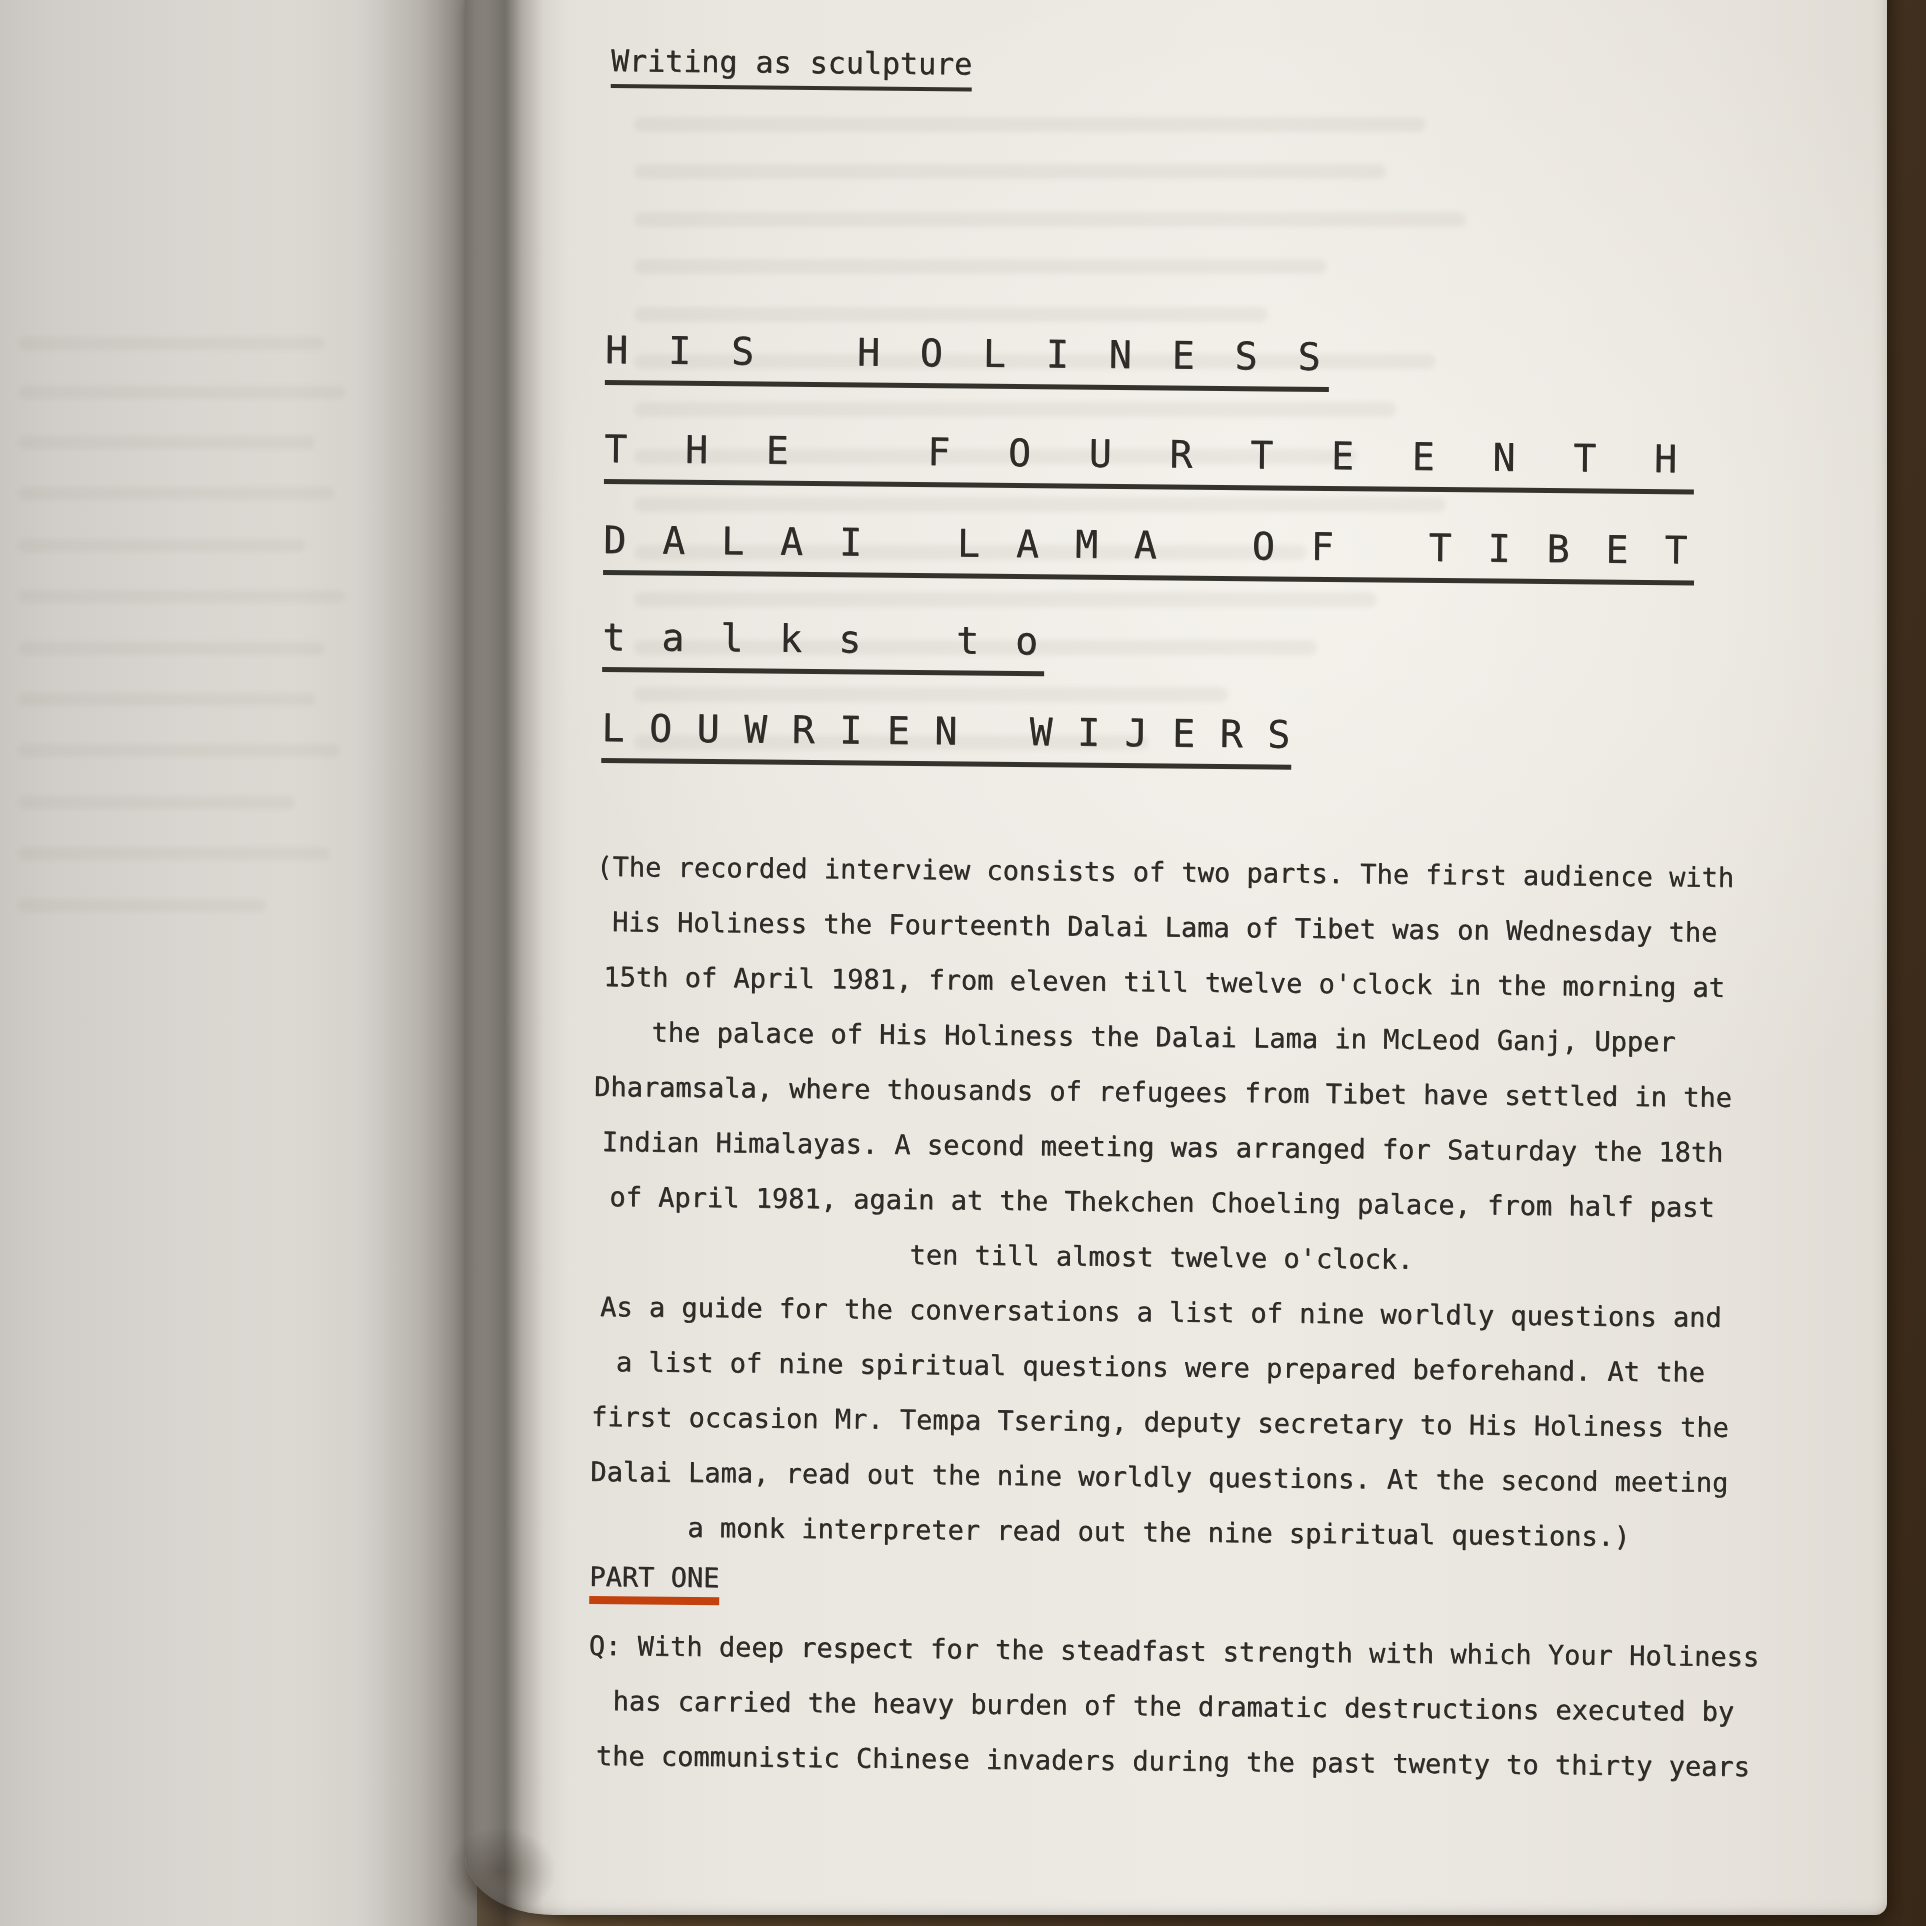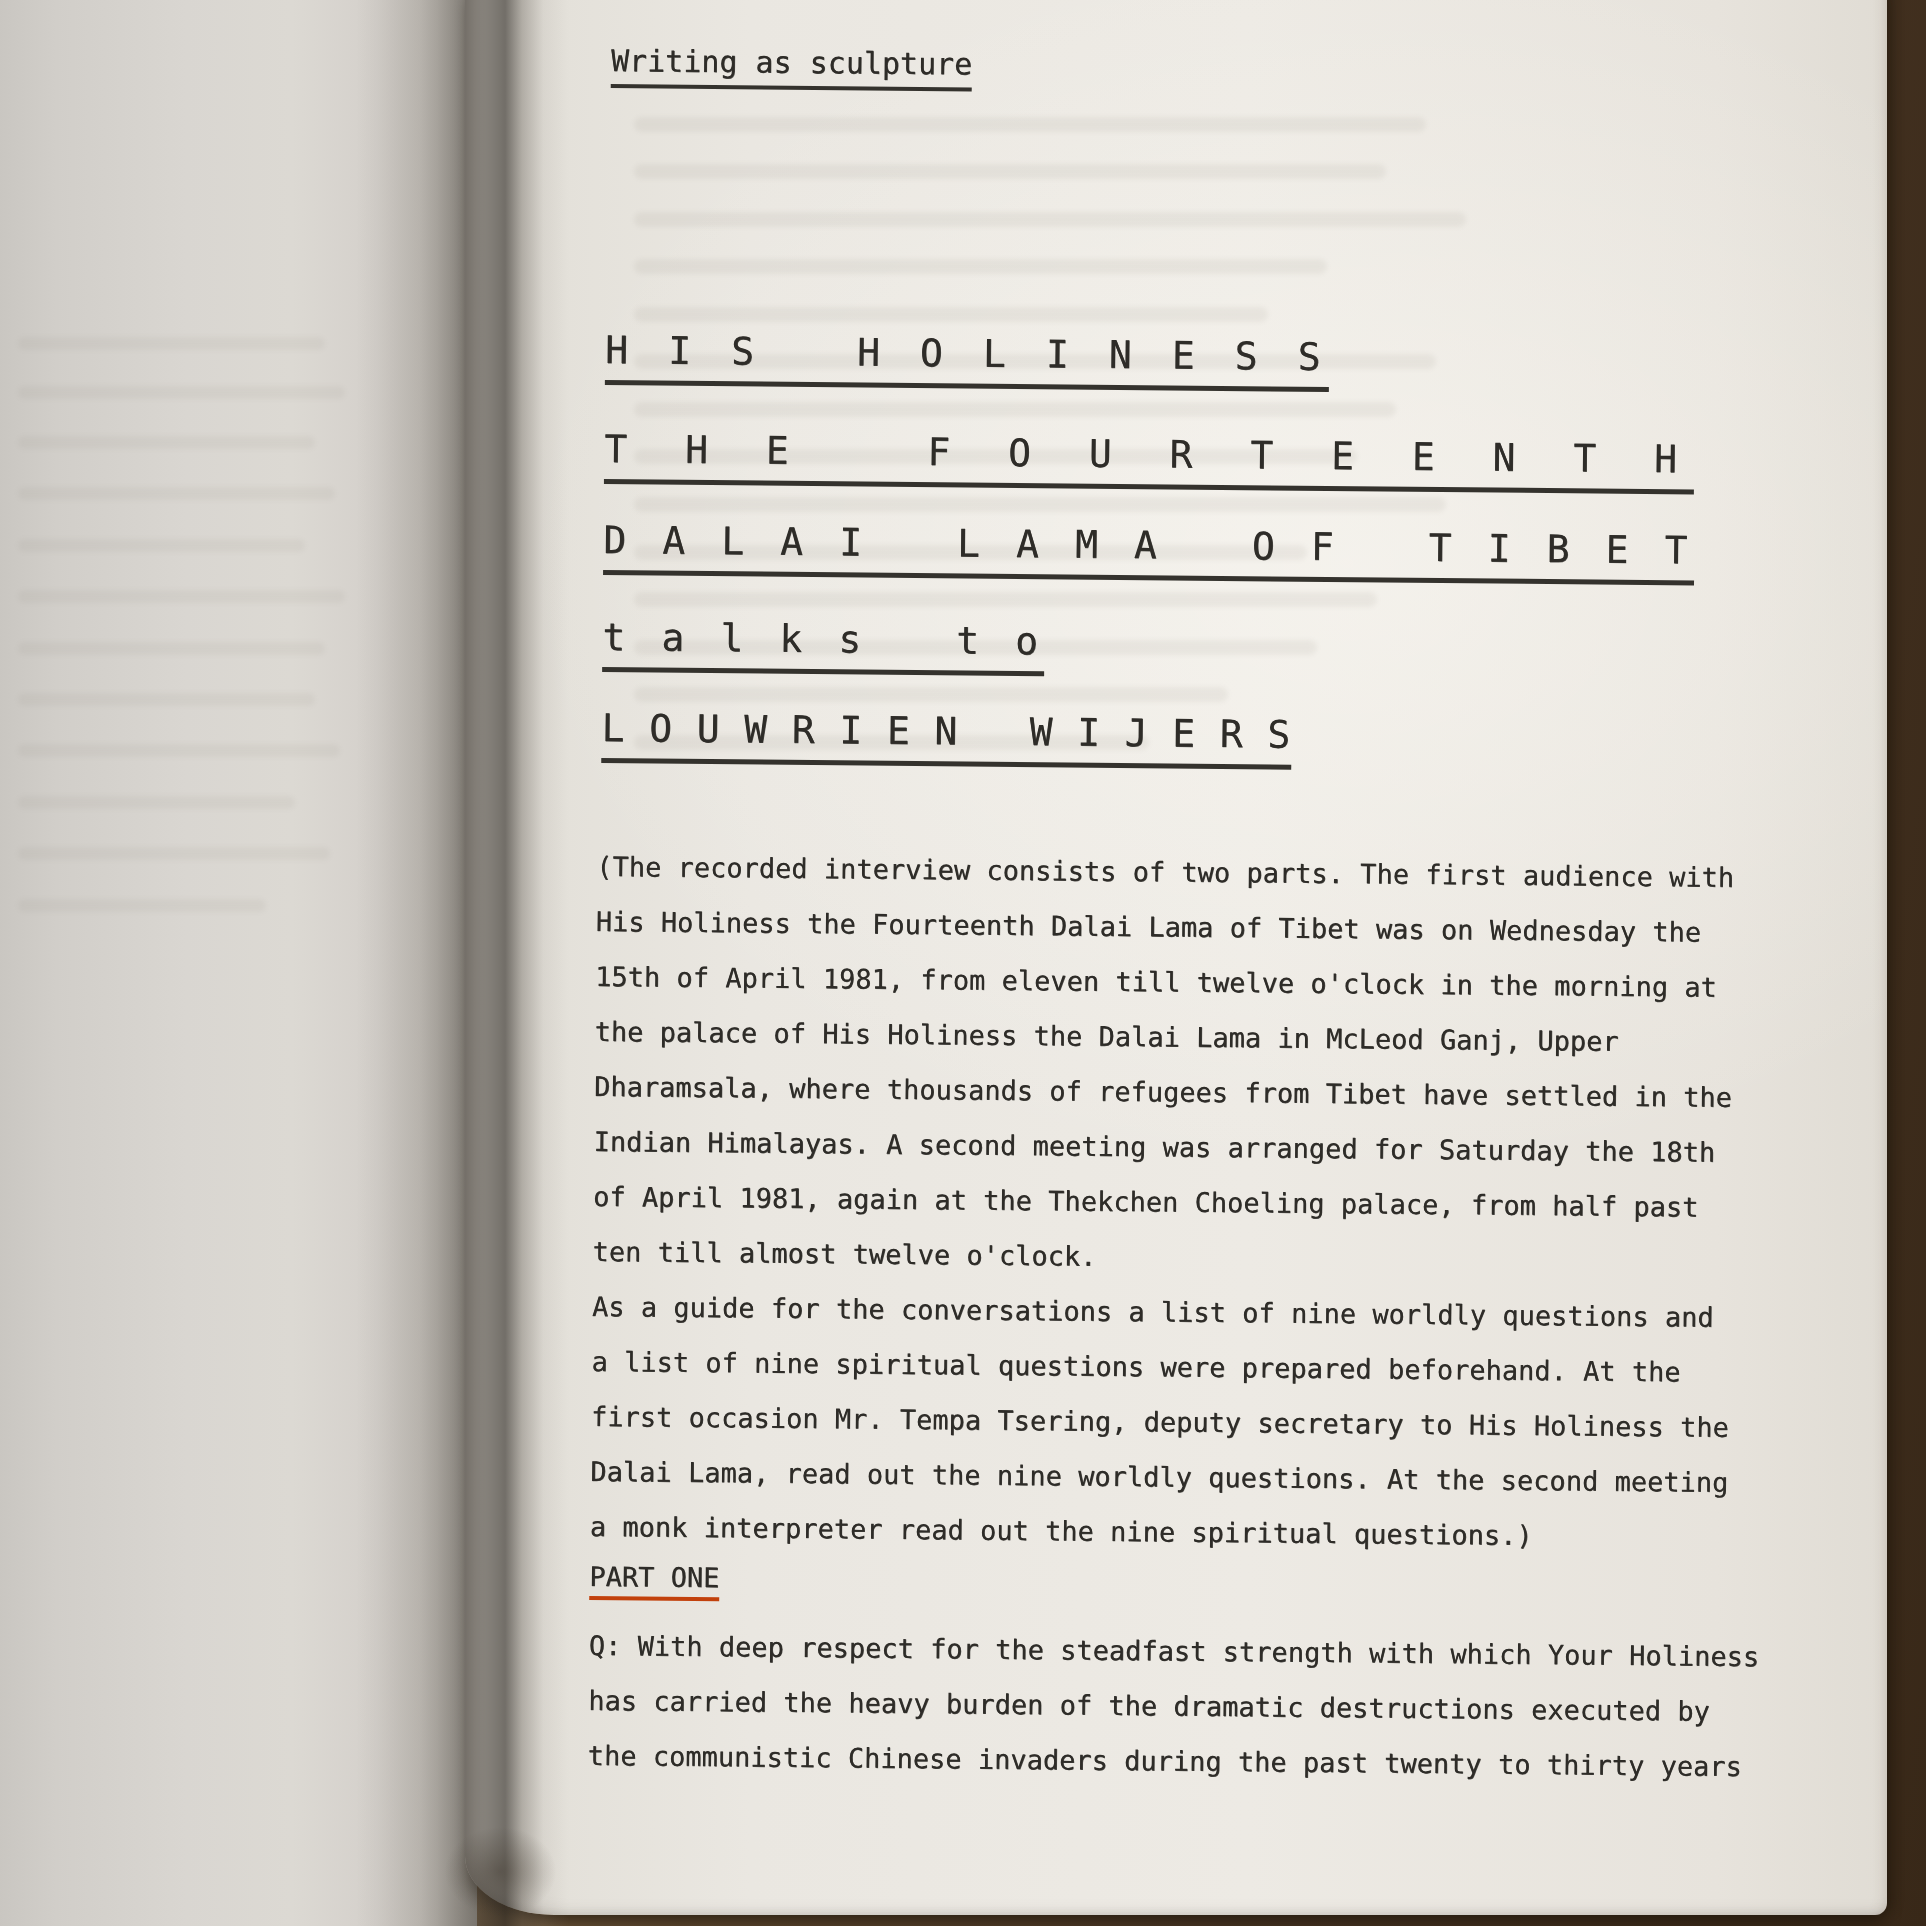--- a/index.html
+++ b/index.html
@@ -1,17 +1,17 @@
 <!DOCTYPE html>
 <html><head>
 <meta charset="utf-8">
 <style>
   html,body{margin:0;padding:0;background:#2c2115;}
   .canvas{position:relative;width:1927px;height:1927px;overflow:hidden;
-          font-family:"DejaVu Sans Mono", monospace;}
+          font-family:"DejaVu Sans Mono", monospace;text-align:center;}
 
   
   .wood{position:absolute;inset:0;
         background:linear-gradient(100deg,#c9b190 0%,#957b5a 18%,#5f4930 45%,#483524 70%,#382818 100%);}
 
   
   .left-page{position:absolute;left:-24px;top:-24px;width:501px;height:1974px;
              background:linear-gradient(90deg,#c6c3be 0%,#d1cec9 16%,#d9d6d1 42%,#dcd9d3 63%,#d4d0cb 80%,#c4c0ba 92%,#a9a59f 99%);}
   
   .right-page{position:absolute;left:465px;top:-16px;width:1422px;height:1931px;
@@ -46,21 +46,21 @@
         border-bottom:5px solid #34322d;padding-bottom:11px;}
   .t1{top:331px;letter-spacing:8.6px;}
   .t2{top:430px;letter-spacing:17.5px;}
   .t3{top:521px;letter-spacing:6.6px;}
   .t4{top:618px;letter-spacing:6.6px;}
   .t5{top:709px;letter-spacing:0.9px;}
   .para{left:604px;margin:0;font-family:inherit;font-size:27px;line-height:55px;
         white-space:pre;letter-spacing:0px;}
   .p1{top:839px;}
   .part{left:604px;top:1562px;font-size:27px;line-height:1.1;
-        border-bottom:4px solid #c2410c;padding-bottom:4px;}
+        border-bottom:8px solid #c2410c;padding-bottom:4px;}
   .p2{top:1618px;}
 </style>
 </head>
 <body>
 
 <div class="canvas">
   <div class="wood"></div>
 
   <div class="left-page"></div>
   <div class="right-page"></div>

